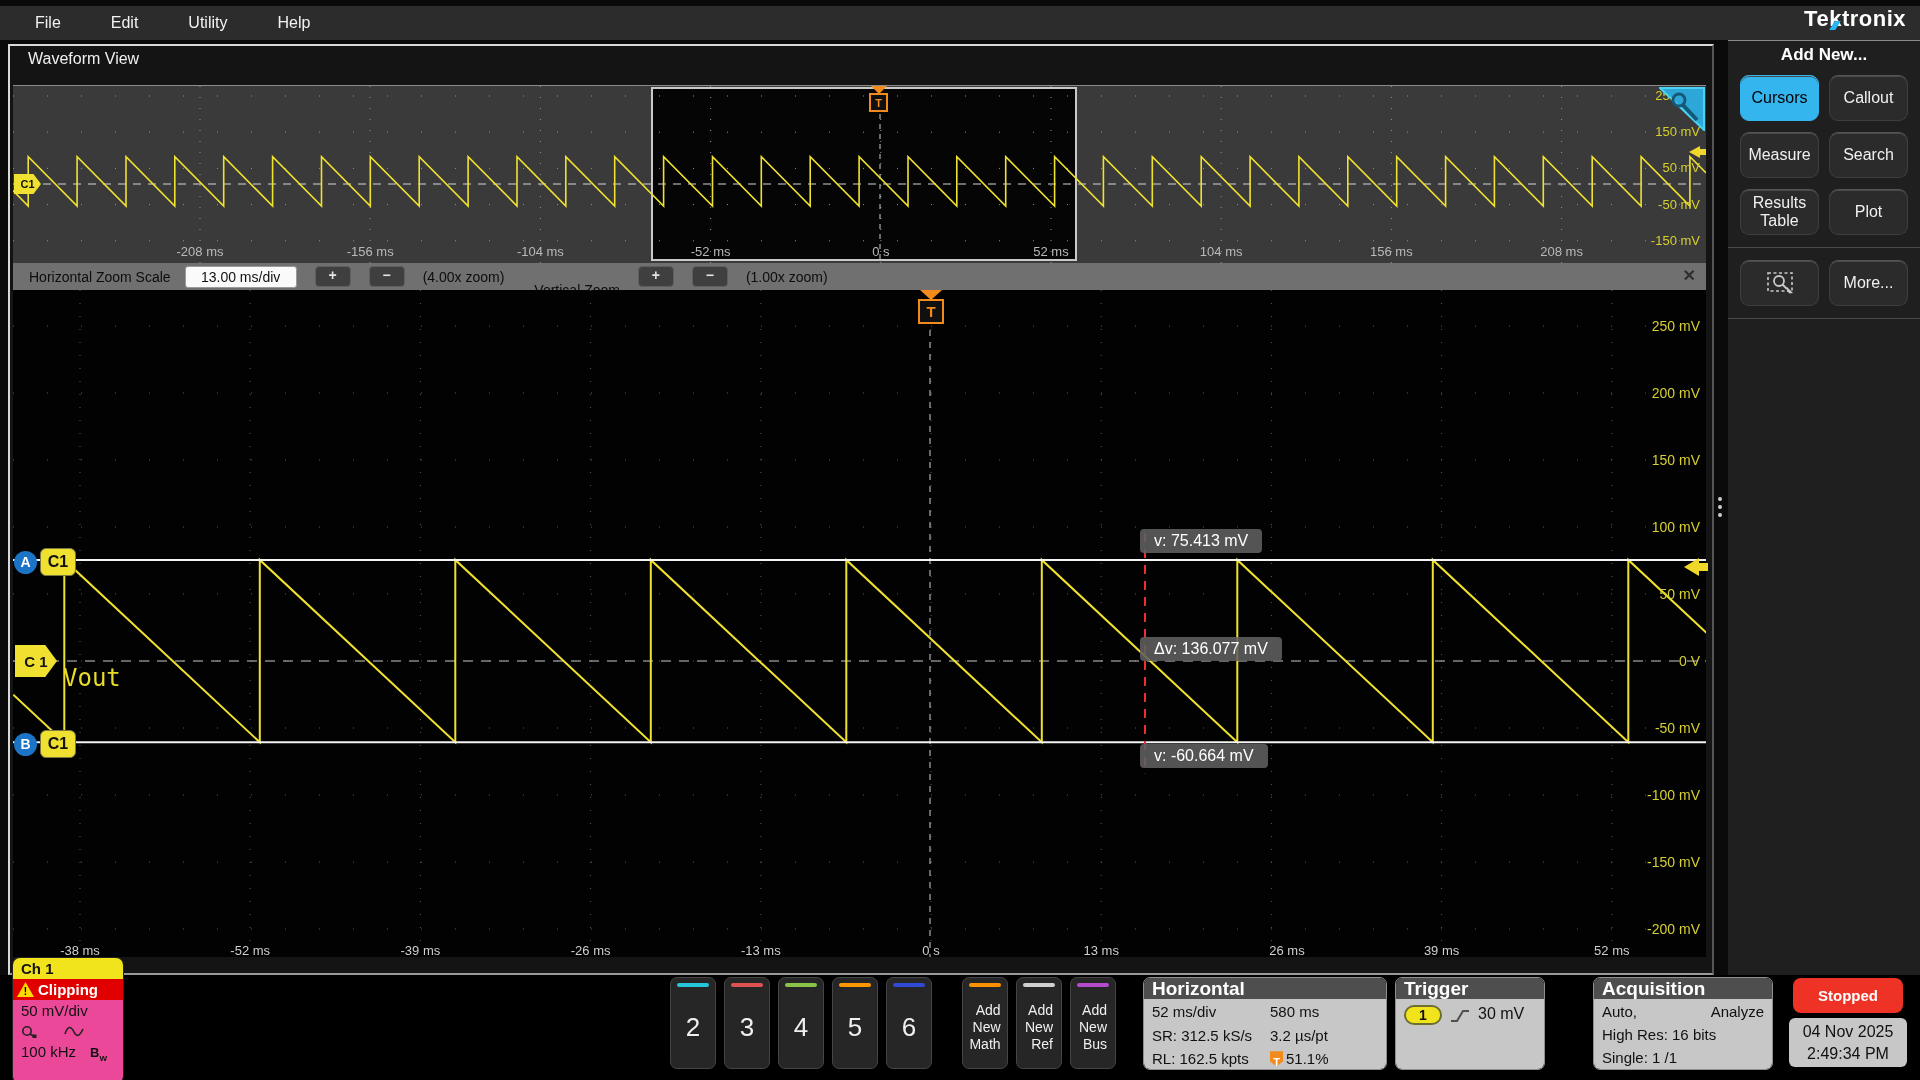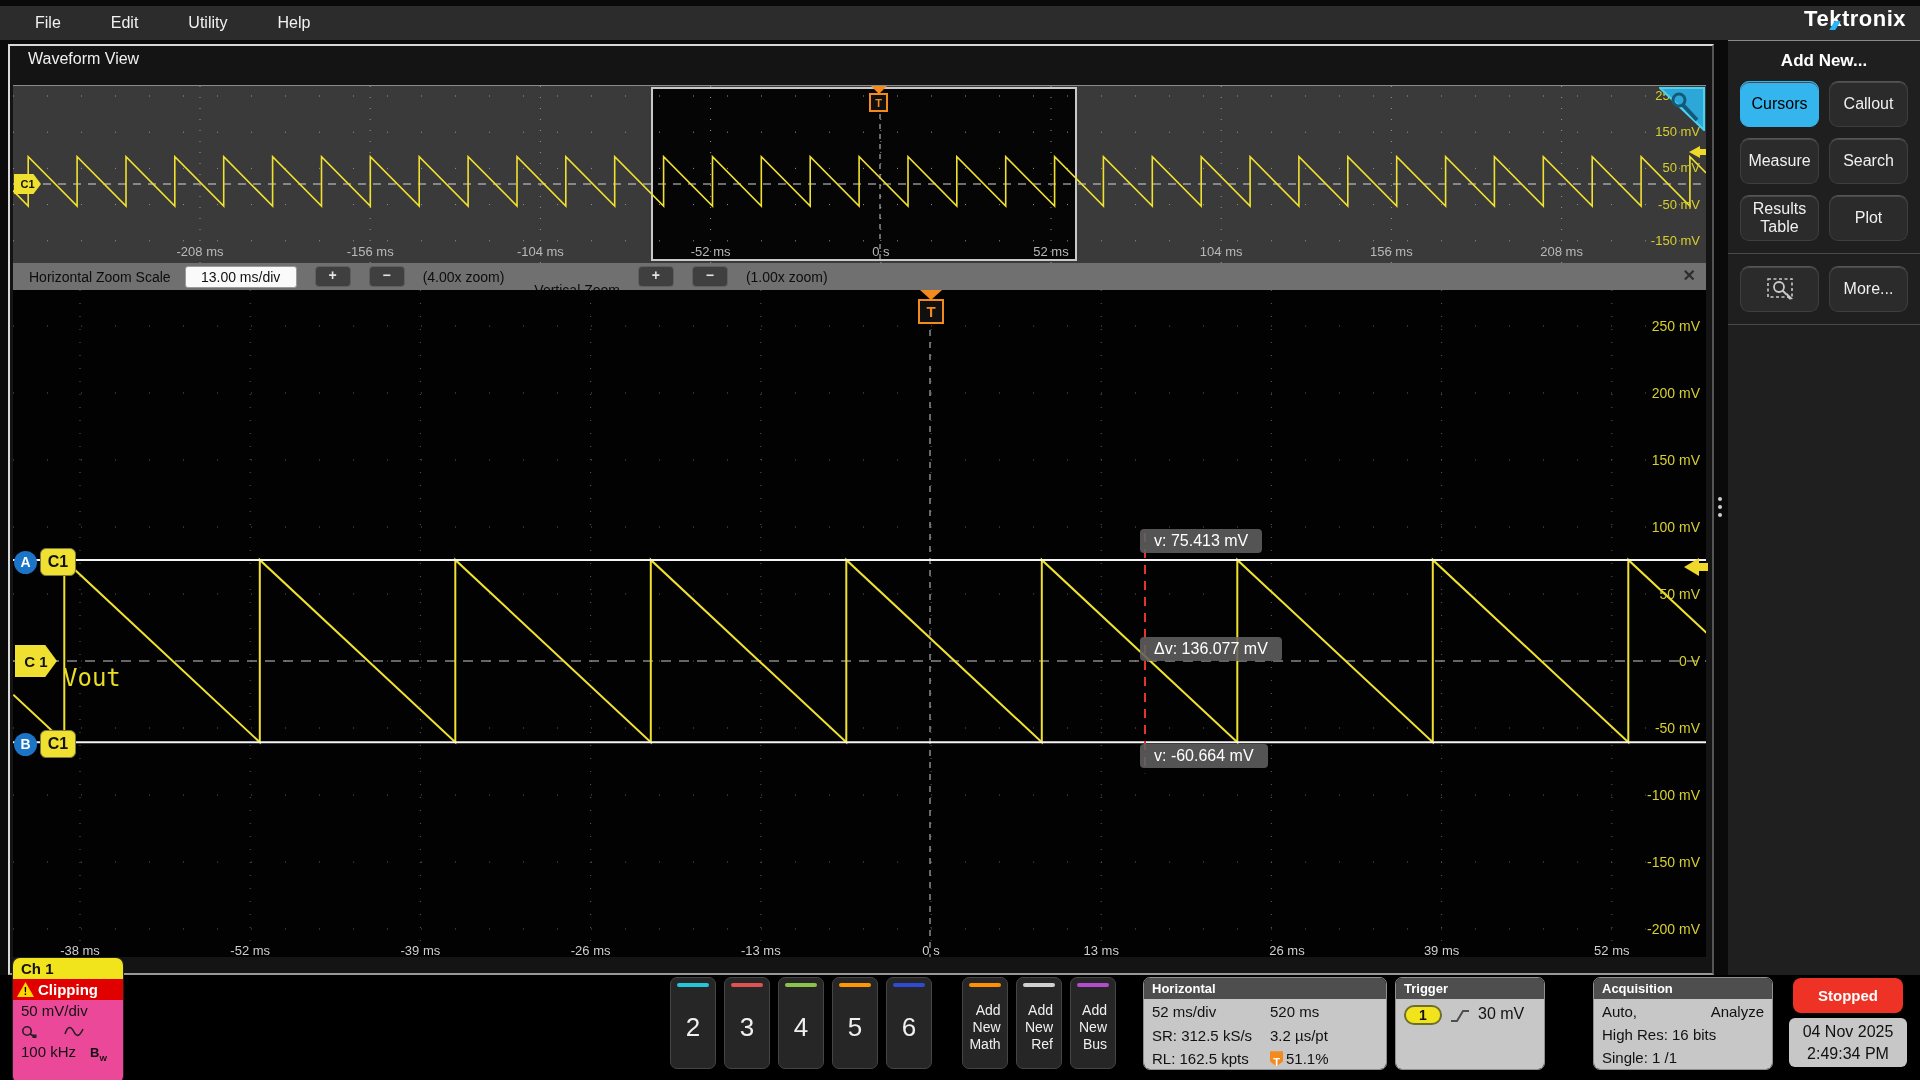--- a/index.html
+++ b/index.html
@@ -68,21 +68,21 @@
   .lvl-arrow .head{width:0;height:0;border-top:9px solid transparent;border-bottom:9px solid transparent;border-right:15px solid #f0d82a;}
   .lvl-arrow .tail{width:9px;height:8px;background:#f0d82a;}
   .lvl-arrow.small .head{border-top-width:6px;border-bottom-width:6px;border-right-width:11px;}
   .lvl-arrow.small .tail{width:6px;height:6px;}
   .ov-zoomicon{position:absolute;left:1659px;top:87px;z-index:6;}
   
   .drag-dots{position:absolute;left:1718px;top:497px;display:flex;flex-direction:column;gap:4px;z-index:3;}
   .drag-dots i{width:4px;height:4px;border-radius:50%;background:#cfcfcf;}
   
   .sidebar{position:absolute;left:1728px;top:40px;width:192px;height:935px;background:#1f1f1f;
-           border-top:1px solid #8a8a8a;box-sizing:border-box;padding-top:10px;}
+           border-top:1px solid #8a8a8a;box-sizing:border-box;padding-top:4px;}
   .sb-title{text-align:center;color:#fff;font-weight:bold;font-size:17px;margin-bottom:10px;}
   .sb-grid{display:grid;grid-template-columns:1fr 1fr;grid-auto-rows:minmax(46px,auto);
            column-gap:10px;row-gap:11px;padding:0 12px;}
   .sb-btn{background:#2b2b2b;border:1px solid #3e3e3e;border-top-color:#555;border-radius:9px;color:#f0f0f0;
           font-size:16px;display:flex;align-items:center;justify-content:center;text-align:center;
           white-space:pre-line;line-height:1.15;box-shadow:inset 0 1px 0 #4a4a4a;}
   .sb-btn.active{background:#35b5ee;color:#000;border-color:#35b5ee;}
   .sb-divider{height:1px;background:#4a4a4a;margin:12px 0;}
   .sb-row{display:grid;grid-template-columns:1fr 1fr;column-gap:10px;padding:0 12px;grid-auto-rows:46px;}
   
@@ -103,21 +103,21 @@
          display:flex;flex-direction:column;align-items:center;box-sizing:border-box;}
   .chbtn .stripe{margin-top:5px;width:32px;height:4px;border-radius:2px;background:#888;}
   .chbtn .chnum{flex:1;display:flex;align-items:center;color:#f0f0f0;font-size:26px;}
   .addbtn-row{position:absolute;left:962px;top:977px;display:flex;gap:8px;}
   .addbtn{width:46px;height:92px;background:#262626;border:1px solid #454545;border-radius:7px;
           display:flex;flex-direction:column;align-items:center;box-sizing:border-box;}
   .addbtn .stripe{margin-top:5px;width:32px;height:4px;border-radius:2px;background:#888;}
   .addbtn .albl{flex:1;display:flex;align-items:center;color:#f0f0f0;font-size:14px;text-align:right;
                 white-space:pre-line;line-height:1.2;}
   .panel{position:absolute;top:977px;border:1px solid #8f8f8f;border-radius:7px;overflow:hidden;height:93px;box-sizing:border-box;}
-  .panel-head{height:21px;background:#4e4e4e;color:#fff;font-weight:bold;font-size:13px;padding-left:8px;line-height:21px;}
+  .panel-head{height:21px;background:#4e4e4e;color:#fff;font-weight:bold;font-size:19px;padding-left:8px;line-height:21px;}
   .panel-body{background:#c7c7c7;color:#111;font-size:15px;height:72px;box-sizing:border-box;}
   .hpanel{left:1143px;width:244px;}
   .hgrid{display:grid;grid-template-columns:118px auto;padding:1px 0 0 8px;line-height:23px;}
   .tpos-icon{display:inline-flex;width:13px;height:15px;background:#f28a1e;color:#fff;font-weight:bold;font-size:11px;
              align-items:flex-start;justify-content:center;clip-path:polygon(0 0,100% 0,100% 68%,50% 100%,0 68%);
              margin-right:3px;vertical-align:-2px;}
   .tpanel{left:1395px;width:150px;}
   .tpanel .panel-body{display:flex;align-items:flex-start;gap:8px;padding:6px 0 0 8px;}
   .trig-src{width:38px;height:20px;background:#f2e41c;border:2px solid #6e6e2e;border-radius:10px;color:#111;
             font-weight:bold;font-size:14px;display:flex;align-items:center;justify-content:center;box-sizing:border-box;}
@@ -400,21 +400,21 @@
       <span class="albl">Add
 New
 Bus</span>
     </div>
     </div>
 
   <div class="panel hpanel">
     <div class="panel-head">Horizontal</div>
     <div class="panel-body hgrid">
       <span>52 ms/div</span>
-      <span>520 ms</span>
+      <span>580 ms</span>
       <span>SR: 312.5 kS/s</span>
       <span>3.2 µs/pt</span>
       <span>RL: 162.5 kpts</span>
       <span><span class="tpos-icon">T</span><span>51.1%</span></span>
     </div>
   </div>
 
   <div class="panel tpanel">
     <div class="panel-head">Trigger</div>
     <div class="panel-body">

